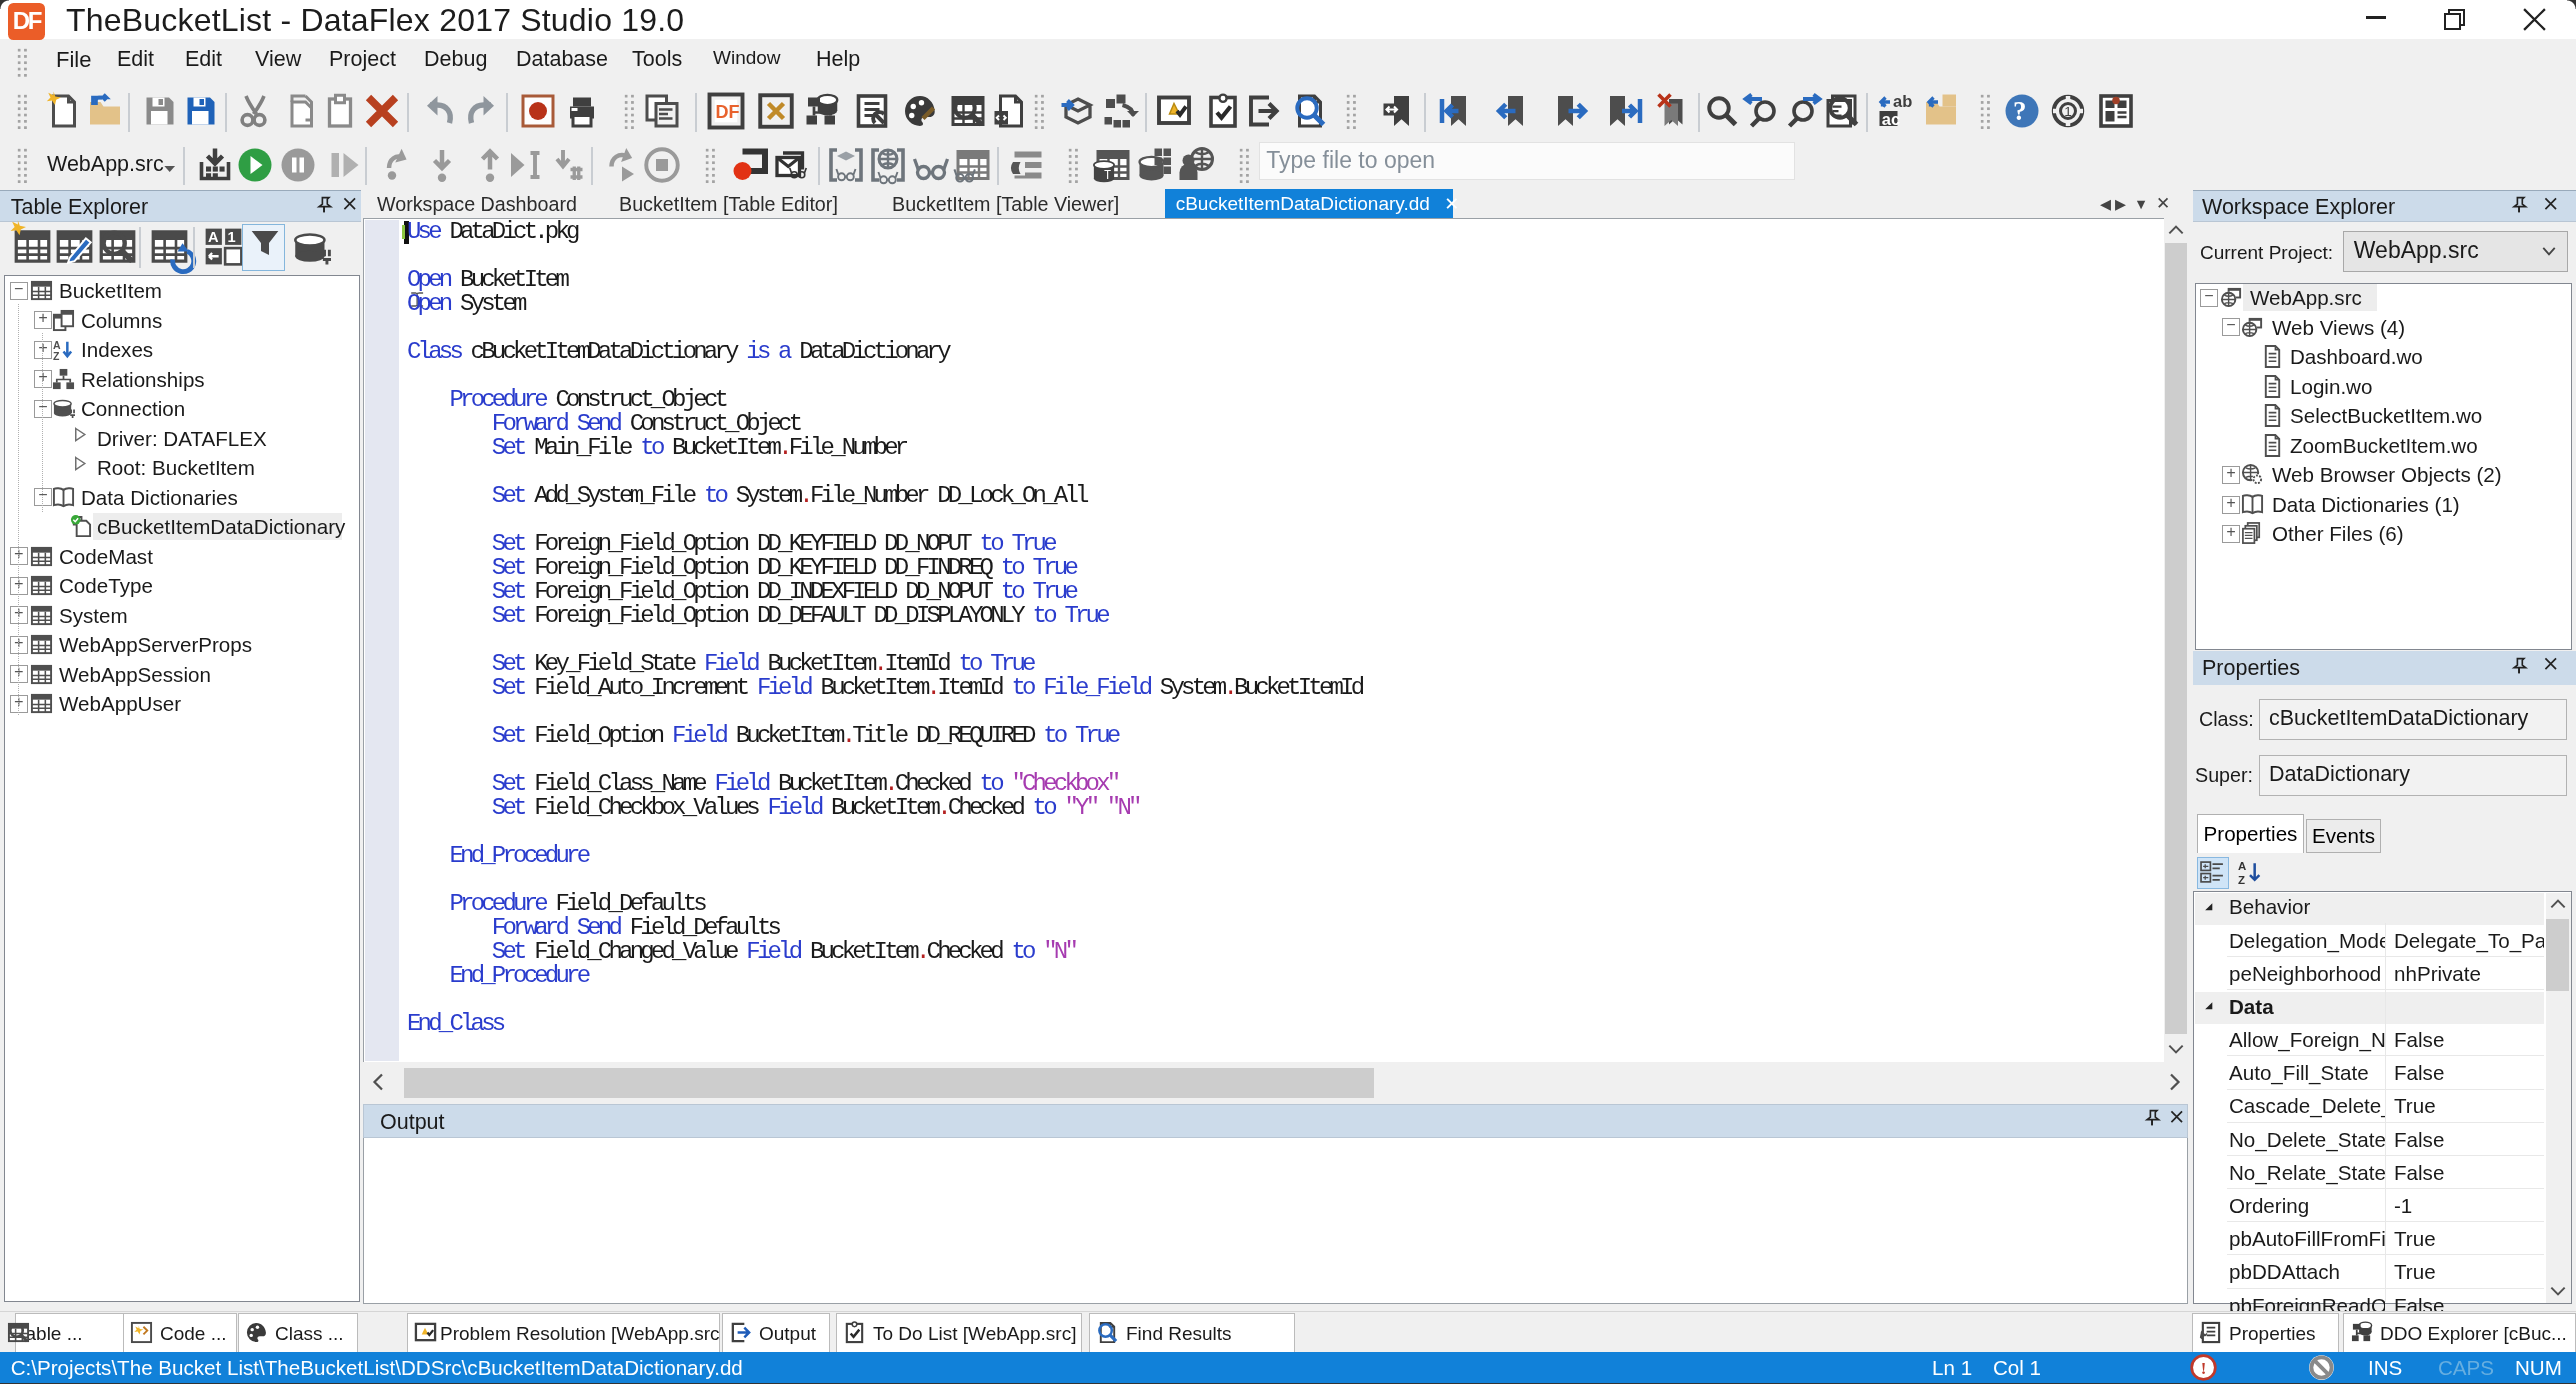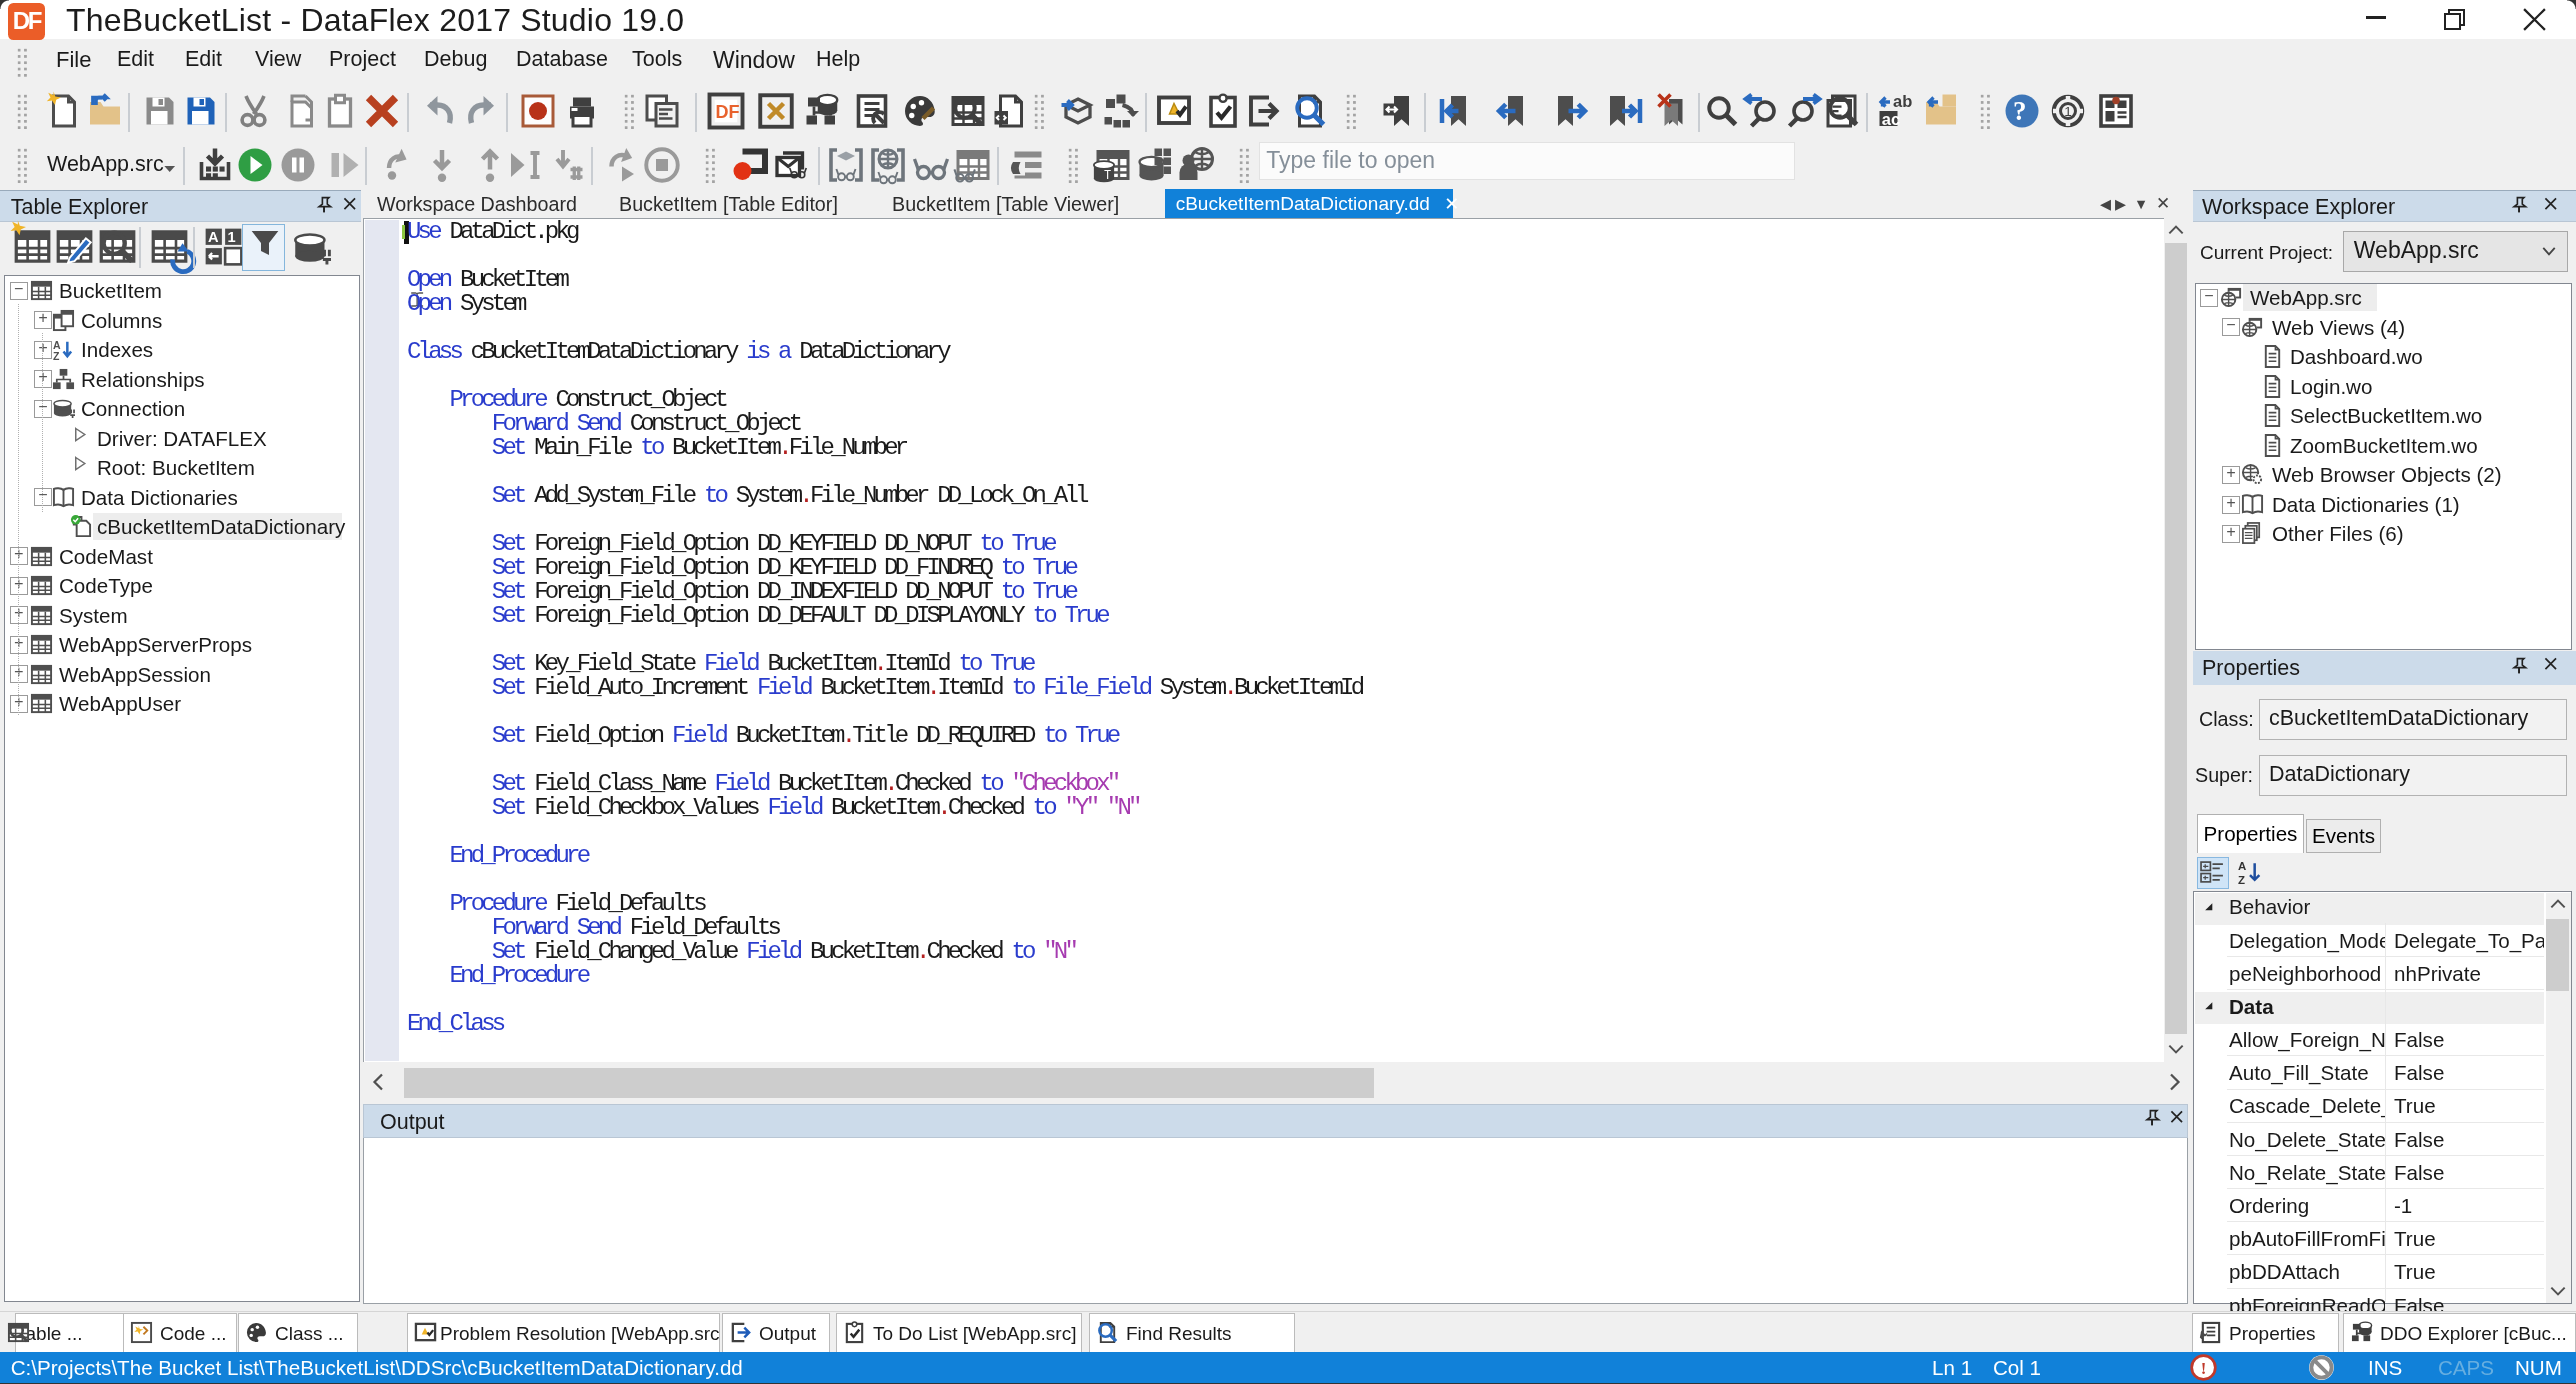--- a/index.html
+++ b/index.html
@@ -34,21 +34,21 @@
 <div class="a" style="left:2567px;top:0;width:9px;height:9px;background:radial-gradient(circle at 0 9px,transparent 8px,#333 9px)"></div>
 <div class="a grip" style="left:16px;top:47px;width:12.5px;height:32px"></div>
 <div class="a" style="left:56px;top:47px;font-size:22px;color:#1a1a1a">File</div>
 <div class="a" style="left:117px;top:47px;font-size:21.5px;color:#1a1a1a">Edit</div>
 <div class="a" style="left:185px;top:47px;font-size:21.5px;color:#1a1a1a">Edit</div>
 <div class="a" style="left:255px;top:47px;font-size:21.5px;color:#1a1a1a">View</div>
 <div class="a" style="left:329px;top:47px;font-size:21.5px;color:#1a1a1a">Project</div>
 <div class="a" style="left:424px;top:47px;font-size:21.5px;color:#1a1a1a">Debug</div>
 <div class="a" style="left:516px;top:47px;font-size:21.5px;color:#1a1a1a">Database</div>
 <div class="a" style="left:632px;top:47px;font-size:21.5px;color:#1a1a1a">Tools</div>
-<div class="a" style="left:713px;top:47px;font-size:23px;color:#1a1a1a">Window</div>
+<div class="a" style="left:713px;top:47px;font-size:19px;color:#1a1a1a">Window</div>
 <div class="a" style="left:816px;top:47px;font-size:21.5px;color:#1a1a1a">Help</div>
 <div class="a grip" style="left:16px;top:93px;width:12.5px;height:39px"></div>
 <svg style="left:46px;top:93px" width="36" height="36" viewBox="0 0 24 24">
       <path d="M5 2h10l4 4v16H5z" fill="#fff" stroke="#4d4d4d" stroke-width="2"></path>
       <path d="M15 2v4h4" fill="none" stroke="#4d4d4d" stroke-width="2"></path>
       <path d="M5 0l1.2 3.3L10 4 6.8 5.5 6 9 4 6 .5 6.5 3 4 1.5 .8 5 2.5z" fill="#f0b428" transform="translate(0 -1)"></path>
     </svg>
 <svg style="left:87px;top:93px" width="36" height="36" viewBox="0 0 24 24">
       <path d="M2 6h7l2 3h11v12H2z" fill="#e3c289"></path>
       <path d="M4 8 L4 3 l6 0" fill="none" stroke="#2a6bc0" stroke-width="2.5"></path>

